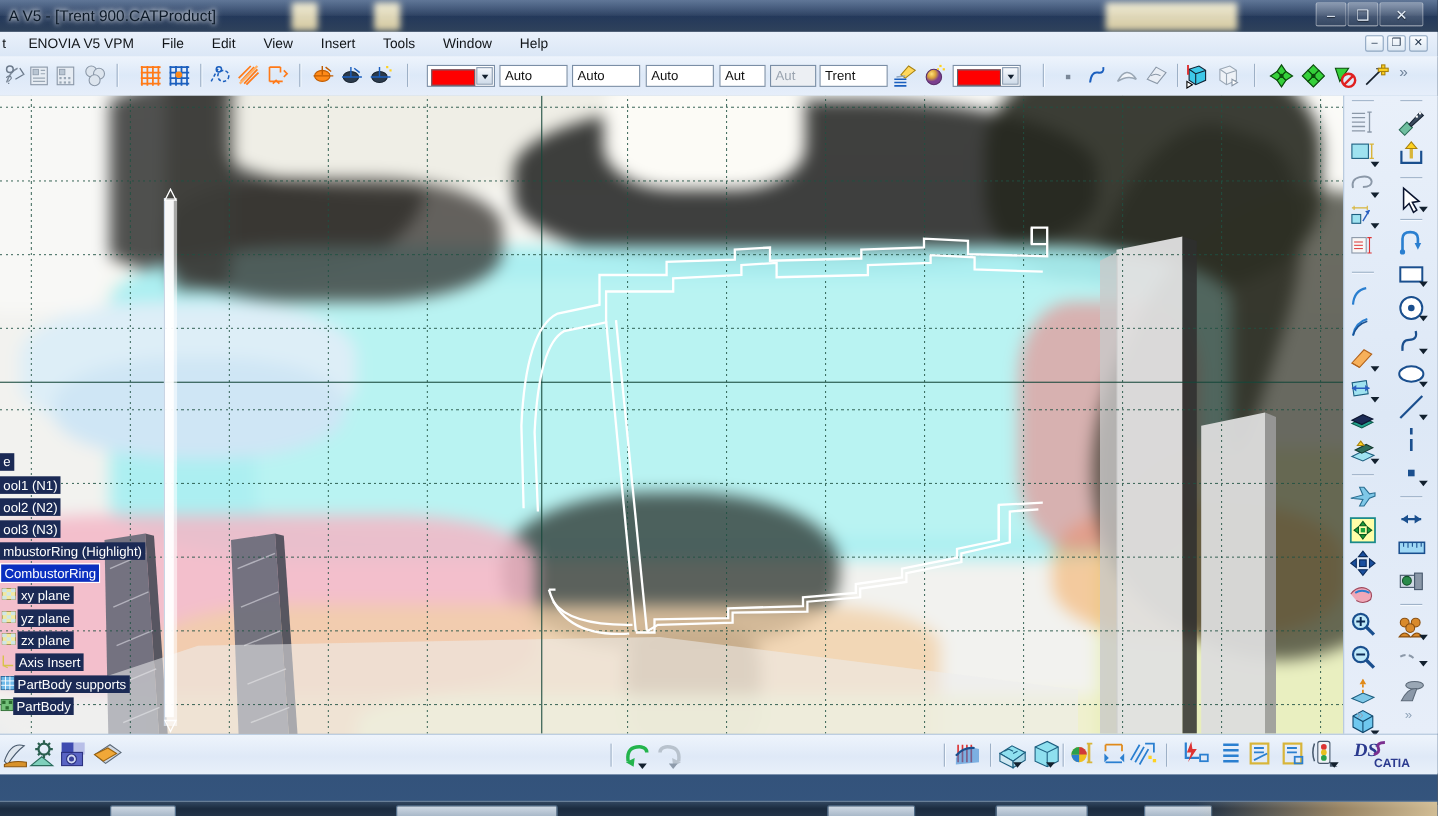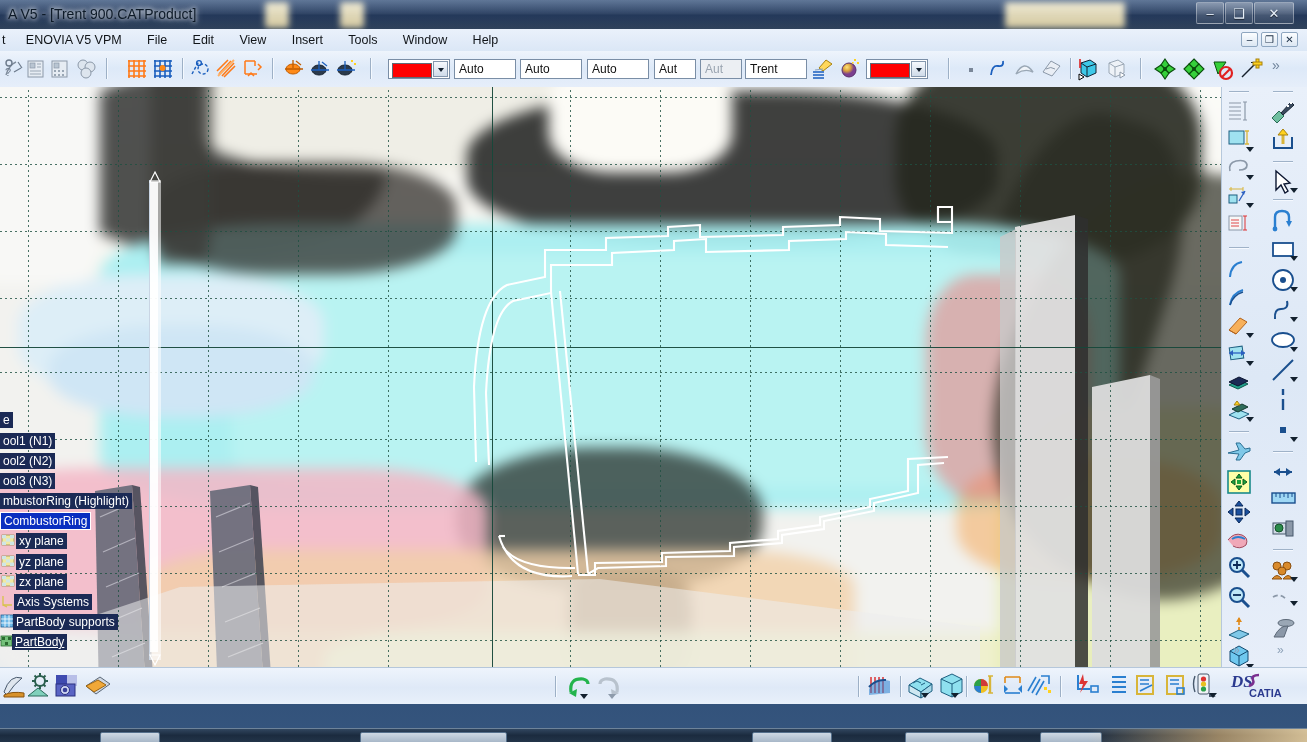--- a/index.html
+++ b/index.html
@@ -589,39 +589,39 @@
         </g>
       </svg>
     <div class="tnode" style="left:16px;top:487px">zx plane</div>
 
     <svg class="tico" style="left:0px;top:507px" viewBox="0 0 14 14">
       <g stroke="#d8c34a" stroke-width="1.3" fill="none">
           <path d="M3 2 L3 11 L12 11"></path>
         </g>
       <path d="M3 11 L7 13" stroke="#d8c34a" stroke-width="1.1"></path>
       </svg>
-    <div class="tnode" style="left:14px;top:507px">Axis Systems</div>
+    <div class="tnode" style="left:14px;top:507px">Axis Insert</div>
 
     <svg class="tico" style="left:0px;top:527px" viewBox="0 0 14 14">
       <rect x="1" y="1" width="12" height="12" fill="#6fb9e8" stroke="#1f5f93" stroke-width=".8"></rect>
       <g stroke="#ffffff" stroke-width=".8">
           <path d="M1 5h12M1 9h12M5 1v12M9 1v12"></path>
         </g>
       </svg>
     <div class="tnode" style="left:13px;top:527px">PartBody supports</div>
 
     <svg class="tico" style="left:0px;top:547px" viewBox="0 0 14 14">
       <rect x="1" y="2" width="11" height="10" fill="#74c17a" stroke="#2b6b30" stroke-width=".8"></rect>
       <g fill="#2b6b30">
           <rect x="2" y="3" width="3" height="3"></rect>
           <rect x="8" y="3" width="3" height="3"></rect>
       <rect x="5" y="8" width="3" height="3"></rect>
         </g>
       </svg>
-    <div class="tnode" style="left:12px;top:547px;background:#1b2a55;text-decoration:underline;">PartBody</div>
+    <div class="tnode" style="left:12px;top:547px;background:#1b2a55;">PartBody</div>
 
     <div id="tree-vscroll"></div>
     <div id="tree-vthumb"></div>
     <svg class="abs" style="left:148px;top:83px" width="14" height="14">
       <path d="M7 2 L12 12 L2 12 z" fill="none" stroke="#ffffff" stroke-width="1.2"></path>
       </svg>
     <svg class="abs" style="left:148px;top:566px" width="14" height="14">
       <path d="M2 2 L12 2 L7 12 z" fill="none" stroke="#ffffff" stroke-width="1.2"></path>
       </svg>
 

